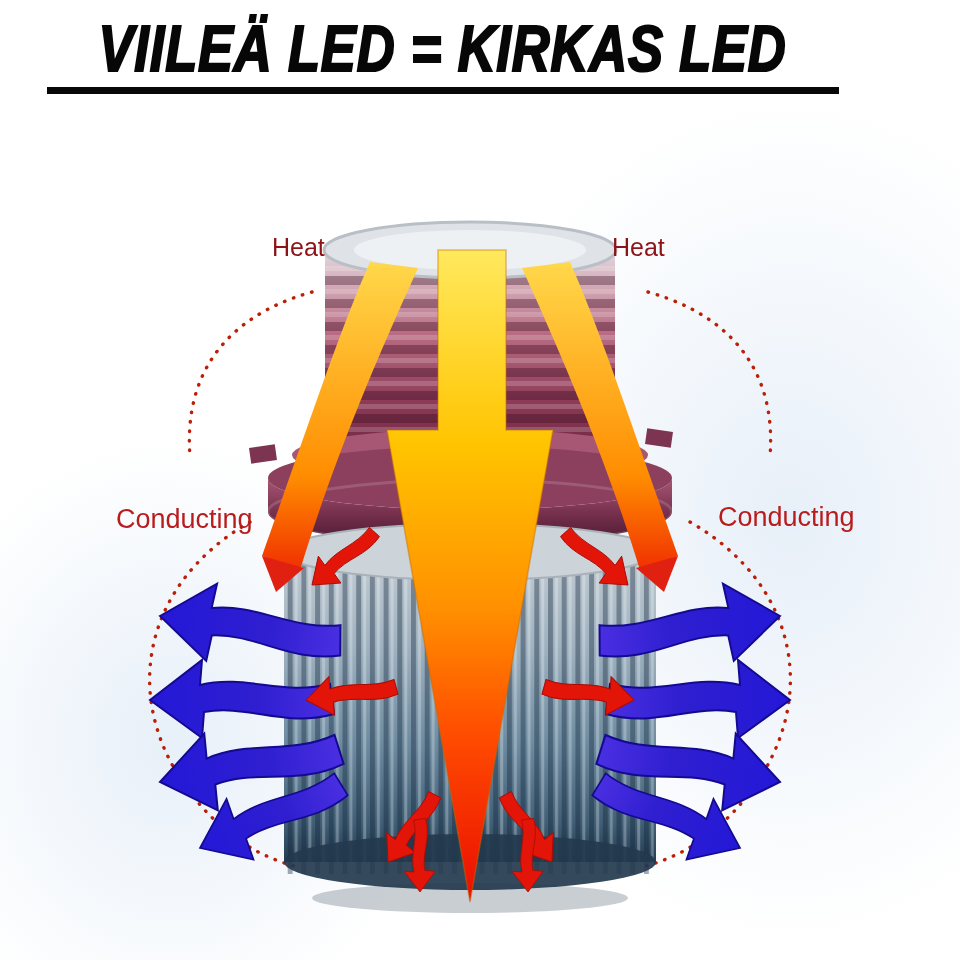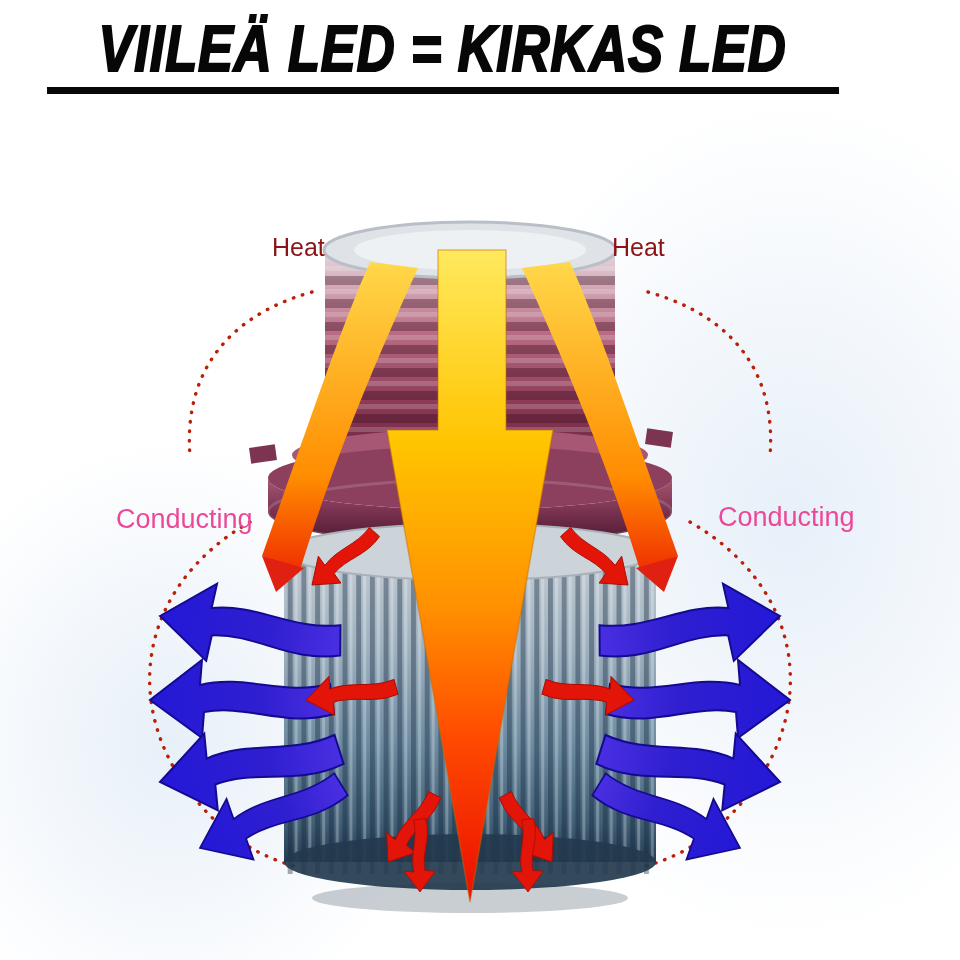--- a/index.html
+++ b/index.html
@@ -6,21 +6,21 @@
   .stage{position:relative;width:960px;height:960px;background:#ffffff;overflow:hidden;
          font-family:"Liberation Sans",sans-serif;}
   .title-wrap{position:absolute;top:16px;left:0;width:886px;text-align:center;}
   .title{margin:0;display:inline-block;font-size:64px;line-height:1.05;font-weight:bold;
          font-style:italic;letter-spacing:1px;color:#070707;-webkit-text-stroke:2.2px #070707;
          transform:scaleX(.82);white-space:nowrap;}
   .title-rule{width:792px;height:7px;background:#070707;margin:4px auto 0;}
   .diagram-svg{position:absolute;left:0;top:0;width:960px;height:960px;}
   .lbl{position:absolute;font-weight:normal;white-space:nowrap;}
   .lbl-heat{color:#8c1417;font-size:25px;}
-  .lbl-cond{color:#ec4899;font-size:27px;}
+  .lbl-cond{color:#b91c1c;font-size:27px;}
   .heat-left{left:272px;top:233px;}
   .heat-right{left:612px;top:233px;}
   .cond-left{left:116px;top:504px;}
   .cond-right{left:718px;top:502px;}
 </style>
 </head>
 <body>
 
 <div class="stage">
 

